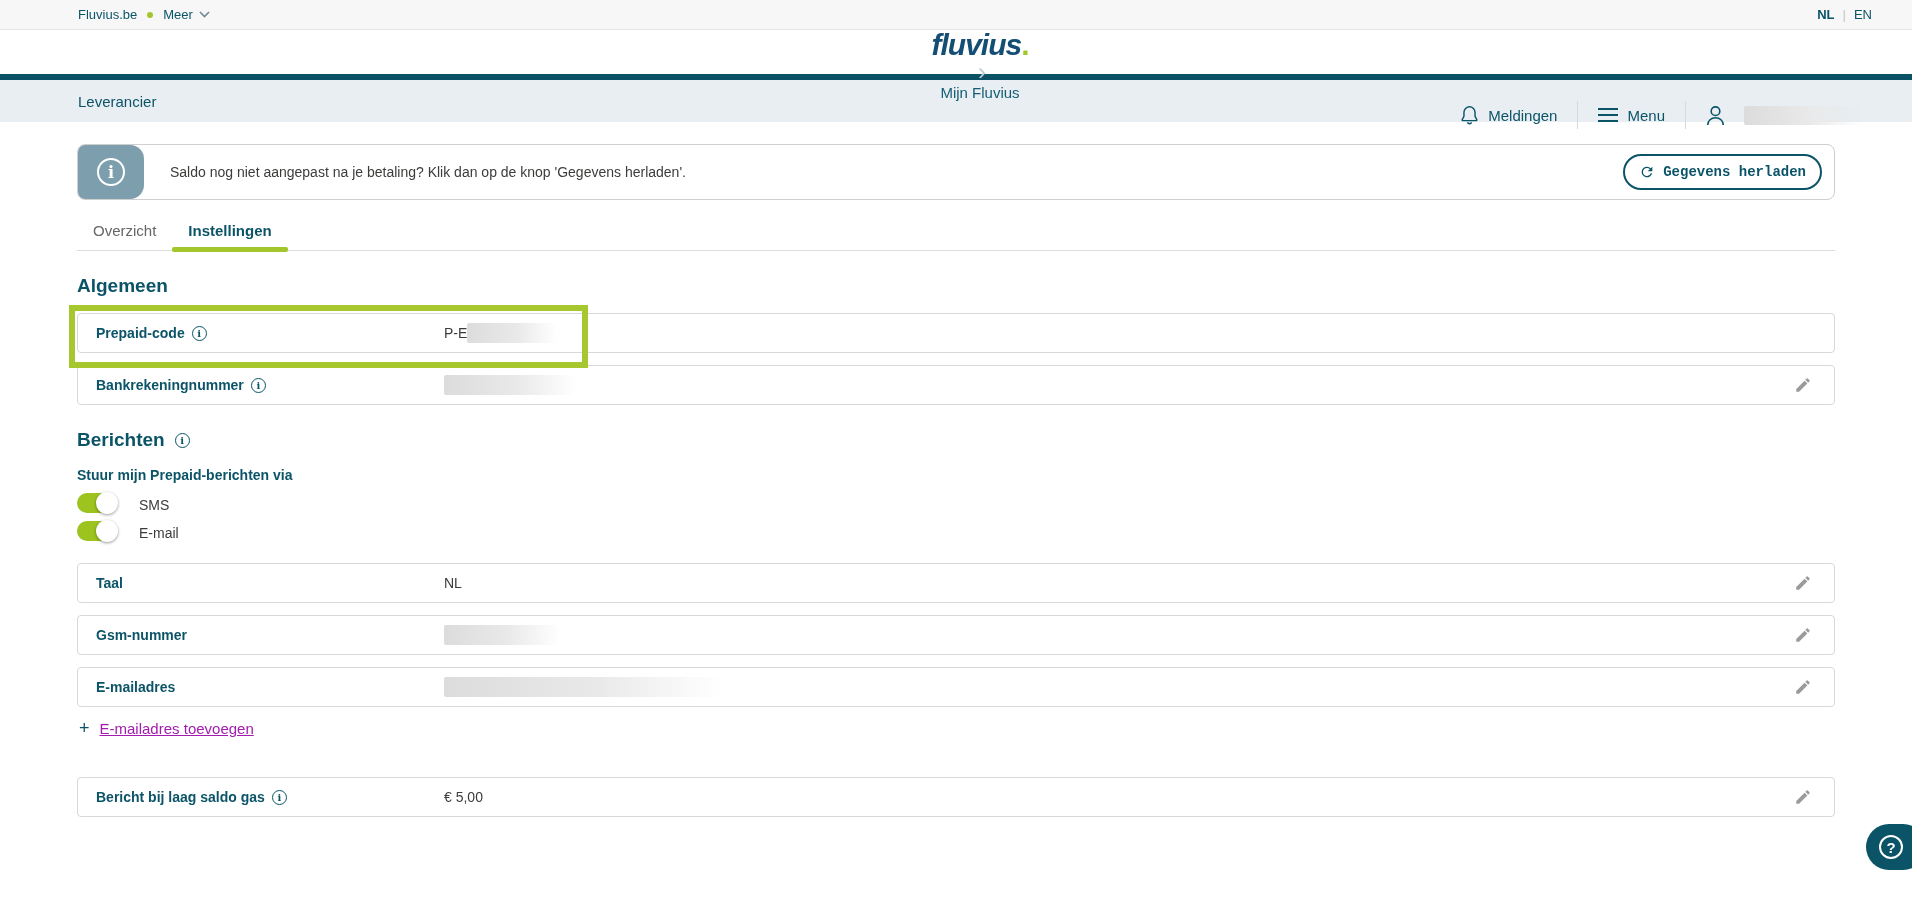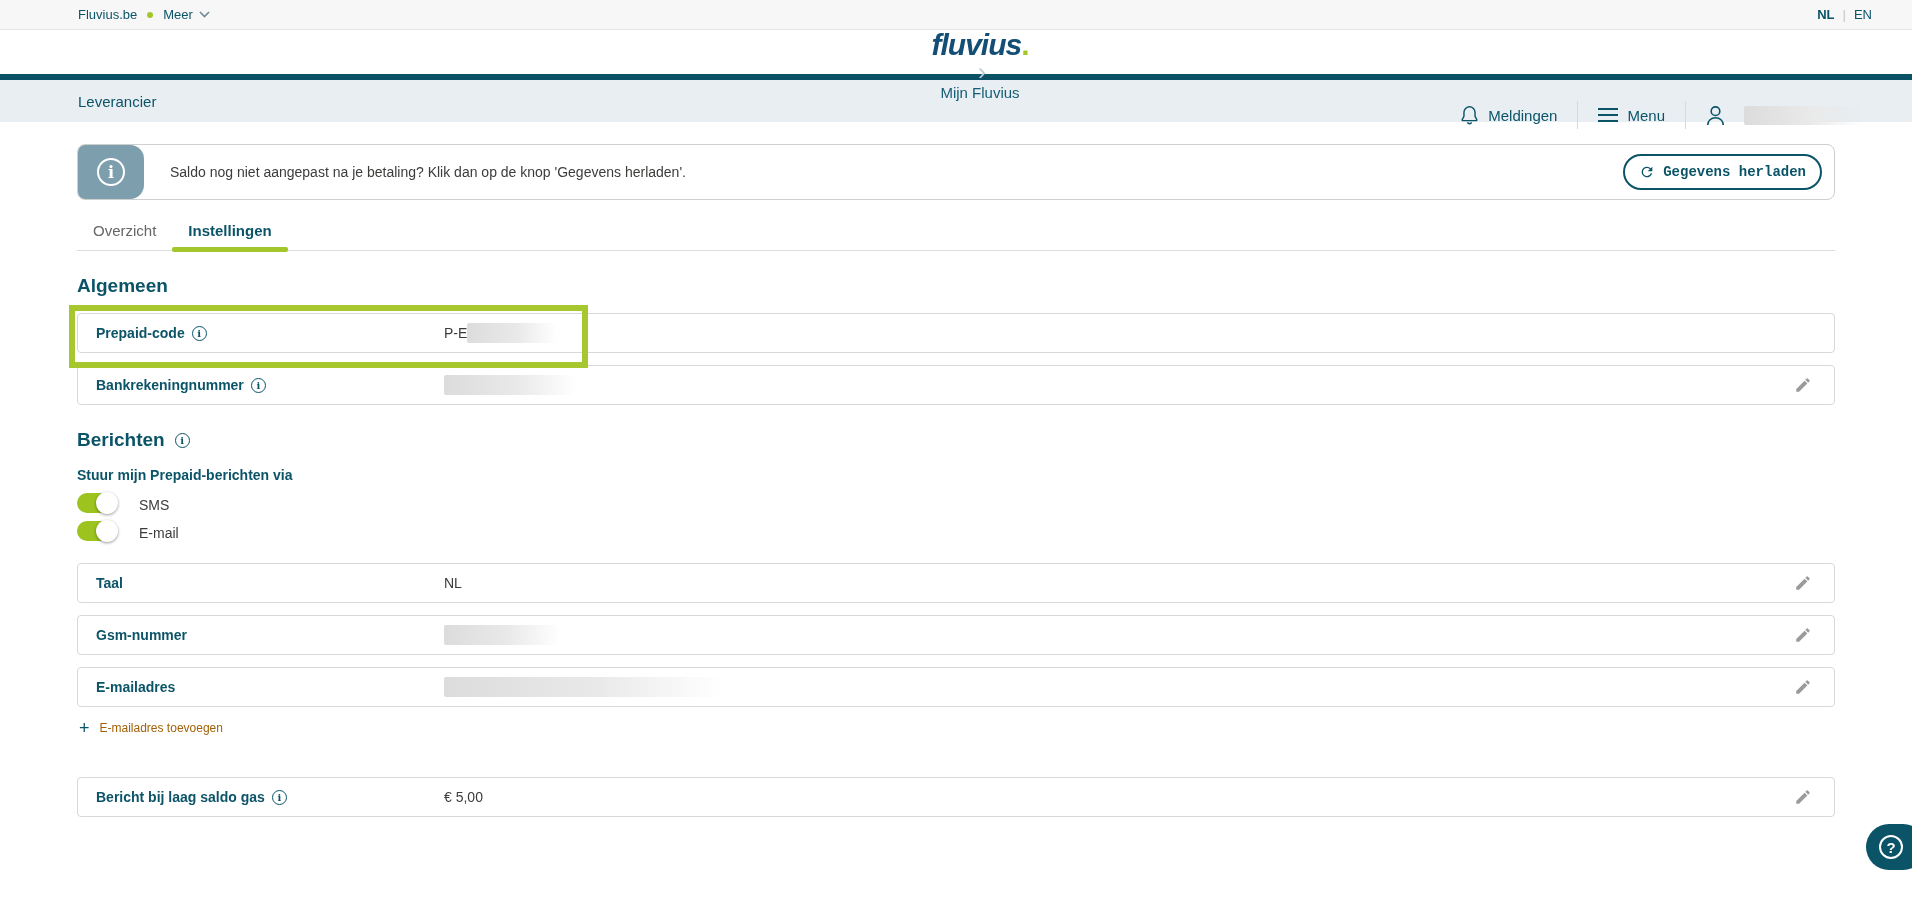--- a/index.html
+++ b/index.html
@@ -88,21 +88,21 @@
   .sub-label { font-size: 14px; font-weight: bold; color: #0b5468; margin: 4px 0 10px; }
   .toggle-row { display: flex; align-items: flex-end; gap: 24px; margin-bottom: 8px; }
   .toggle { position: relative; width: 38px; height: 20px; border-radius: 10px; background: #9cc31e; cursor: pointer; }
   .toggle .knob { position: absolute; right: -3px; top: -1px; width: 22px; height: 22px;
                   border-radius: 50%; background: #fff; box-shadow: 0 1px 3px rgba(0,0,0,.4); }
   .toggle-label { font-size: 14px; color: #3c3c3b; }
   .toggles { margin-bottom: 22px; }
 
   .add-link-row { display: flex; align-items: center; gap: 10px; margin: 2px 0 40px 2px; cursor: pointer; }
   .plus-glyph { color: #0b5468; font-size: 18px; line-height: 1; }
-  .add-link { color: #a16207; font-size: 12px; }
+  .add-link { color: #a21caf; font-size: 15px; text-decoration: underline; }
 
   
   .help-btn { position: absolute; top: 824px; right: -14px; width: 60px; height: 46px;
               background: #0b5468; border: none; border-radius: 23px; cursor: pointer;
               display: flex; align-items: center; padding-left: 13px; z-index: 5; }
   .q-glyph { width: 24px; height: 24px; border: 2px solid #fff; border-radius: 50%; color: #fff;
              font-size: 15px; font-weight: bold; display: flex; align-items: center; justify-content: center; }
 
   svg { display: block; }
 </style>

